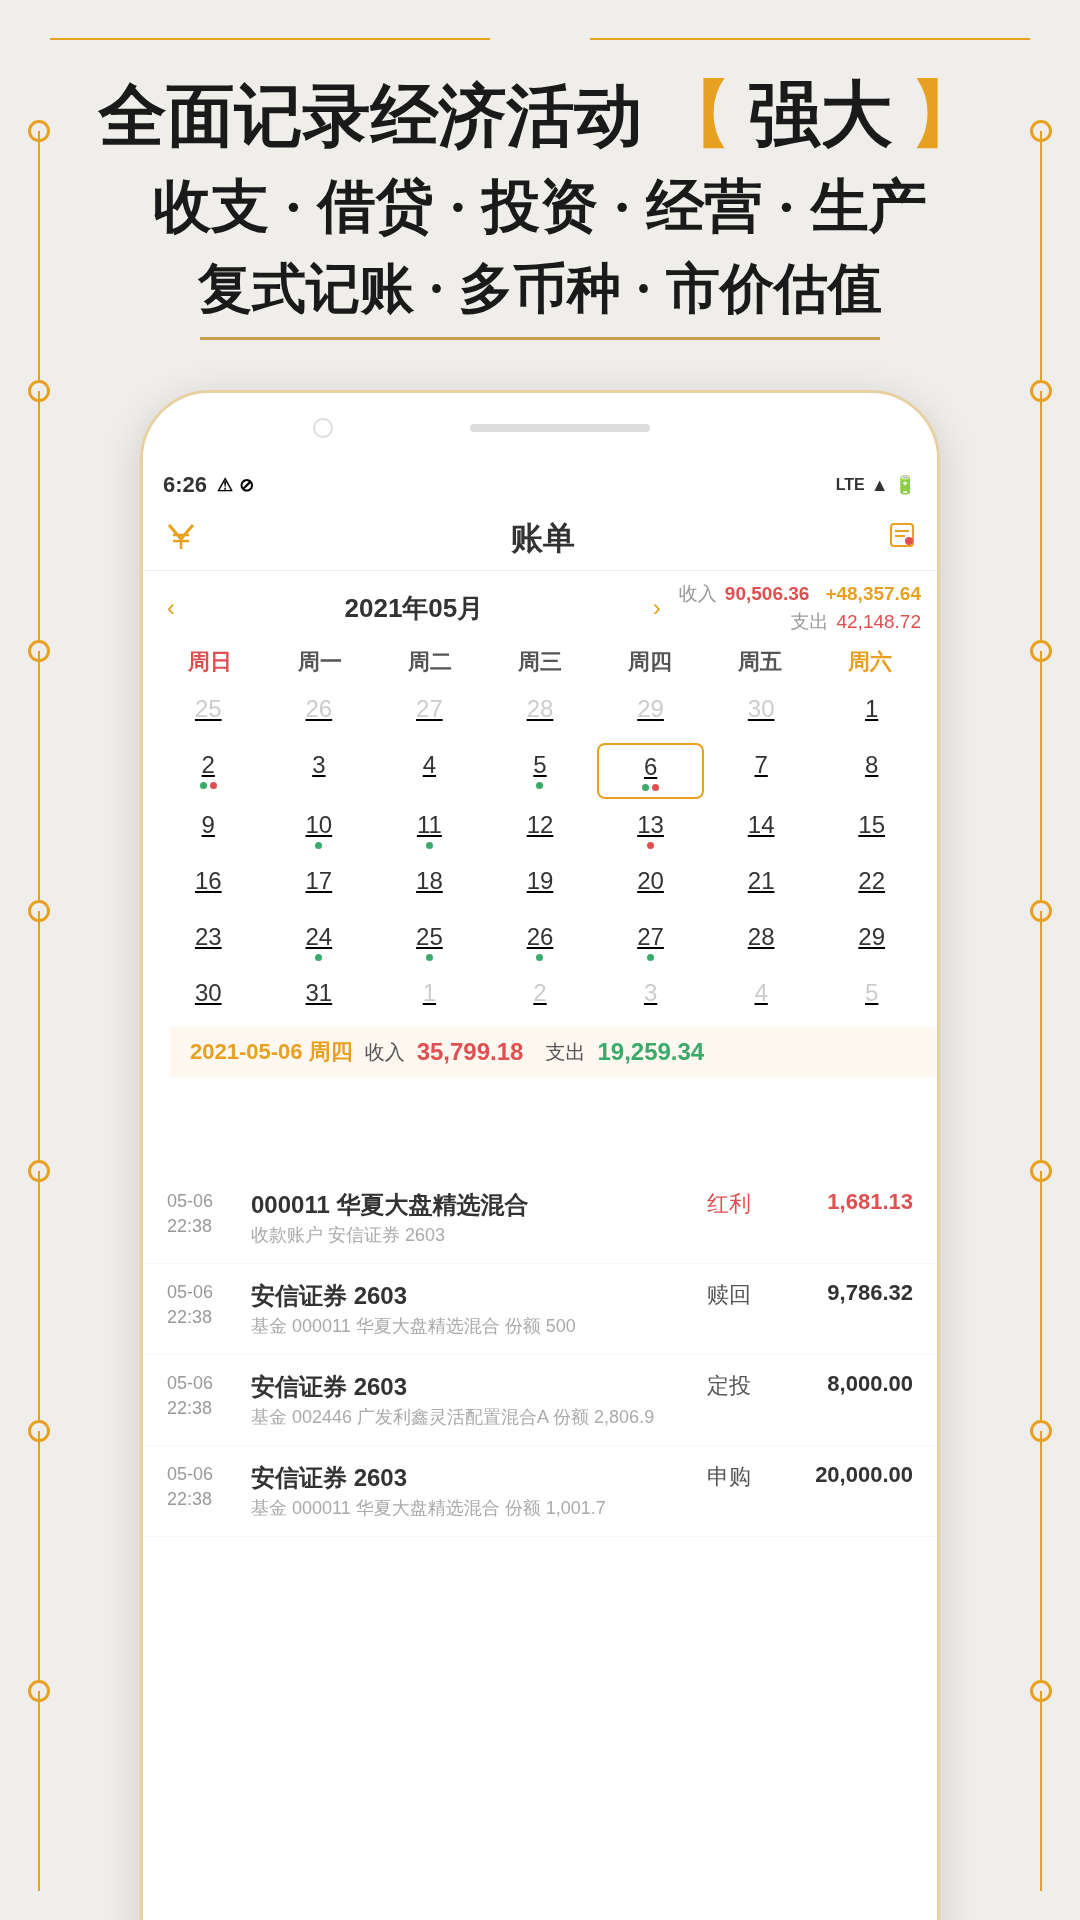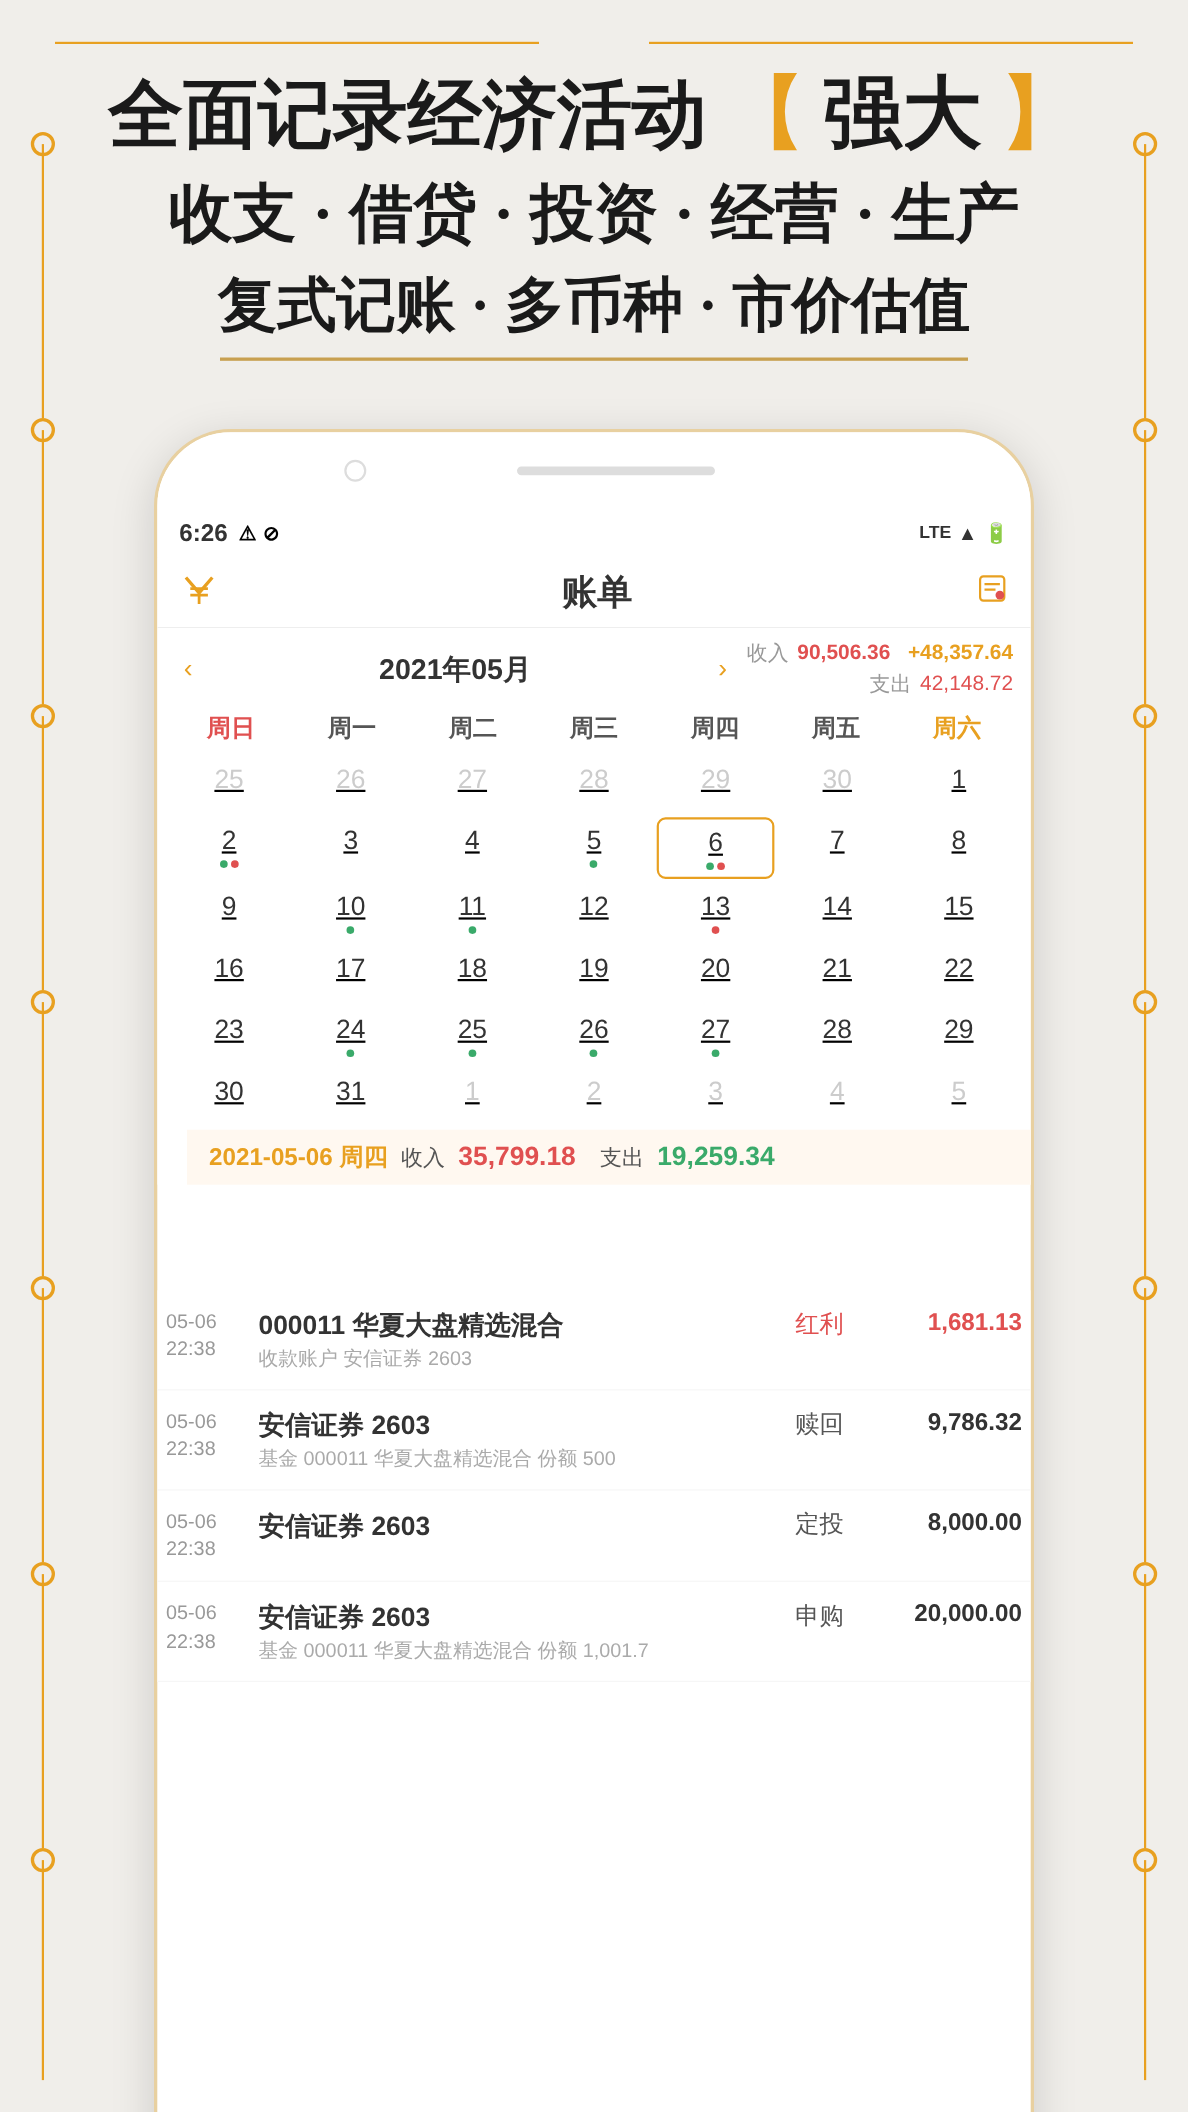--- a/index.html
+++ b/index.html
@@ -43,20 +43,21 @@
       text-align: center;
       padding: 0 40px;
     }
 
     .header-line1 {
       font-size: 68px;
       font-weight: 900;
       color: #1a1a1a;
       font-family: 'STKaiti', 'KaiTi', 'SimKai', serif;
       line-height: 1.2;
+      margin-top: 12px;
     }
 
     .header-bracket {
       color: #e8a020;
       font-size: 72px;
       font-weight: 900;
     }
 
     .header-strong {
       color: #1a1a1a;
@@ -316,21 +317,21 @@
       position: absolute;
       top: 780px;
       left: 0;
       right: 0;
       background: white;
     }
 
     .tx-item {
       display: flex;
       align-items: flex-start;
-      padding: 16px 8px;
+      padding: 16px 24px;
       border-bottom: 1px solid #f5f5f5;
       gap: 14px;
     }
 
     .tx-time {
       font-size: 18px;
       color: #999;
       min-width: 70px;
       line-height: 1.4;
     }
@@ -679,20 +680,21 @@
         <div class="tx-sub">基金 000011 华夏大盘精选混合 份额 500</div>
       </div>
       <div class="tx-type" style="color:#555;">赎回</div>
       <div class="tx-amount">9,786.32</div>
     </div>
 
     <div class="tx-item">
       <div class="tx-time">05-06<br>22:38</div>
       <div class="tx-details">
         <div class="tx-name">安信证券 2603</div>
+        <div class="tx-sub">基金 002446 广发利鑫灵活配置混合A 份额 2,806.9</div>
       </div>
       <div class="tx-type" style="color:#555;">定投</div>
       <div class="tx-amount">8,000.00</div>
     </div>
 
     <div class="tx-item">
       <div class="tx-time">05-06<br>22:38</div>
       <div class="tx-details">
         <div class="tx-name">安信证券 2603</div>
         <div class="tx-sub">基金 000011 华夏大盘精选混合 份额 1,001.7</div>

